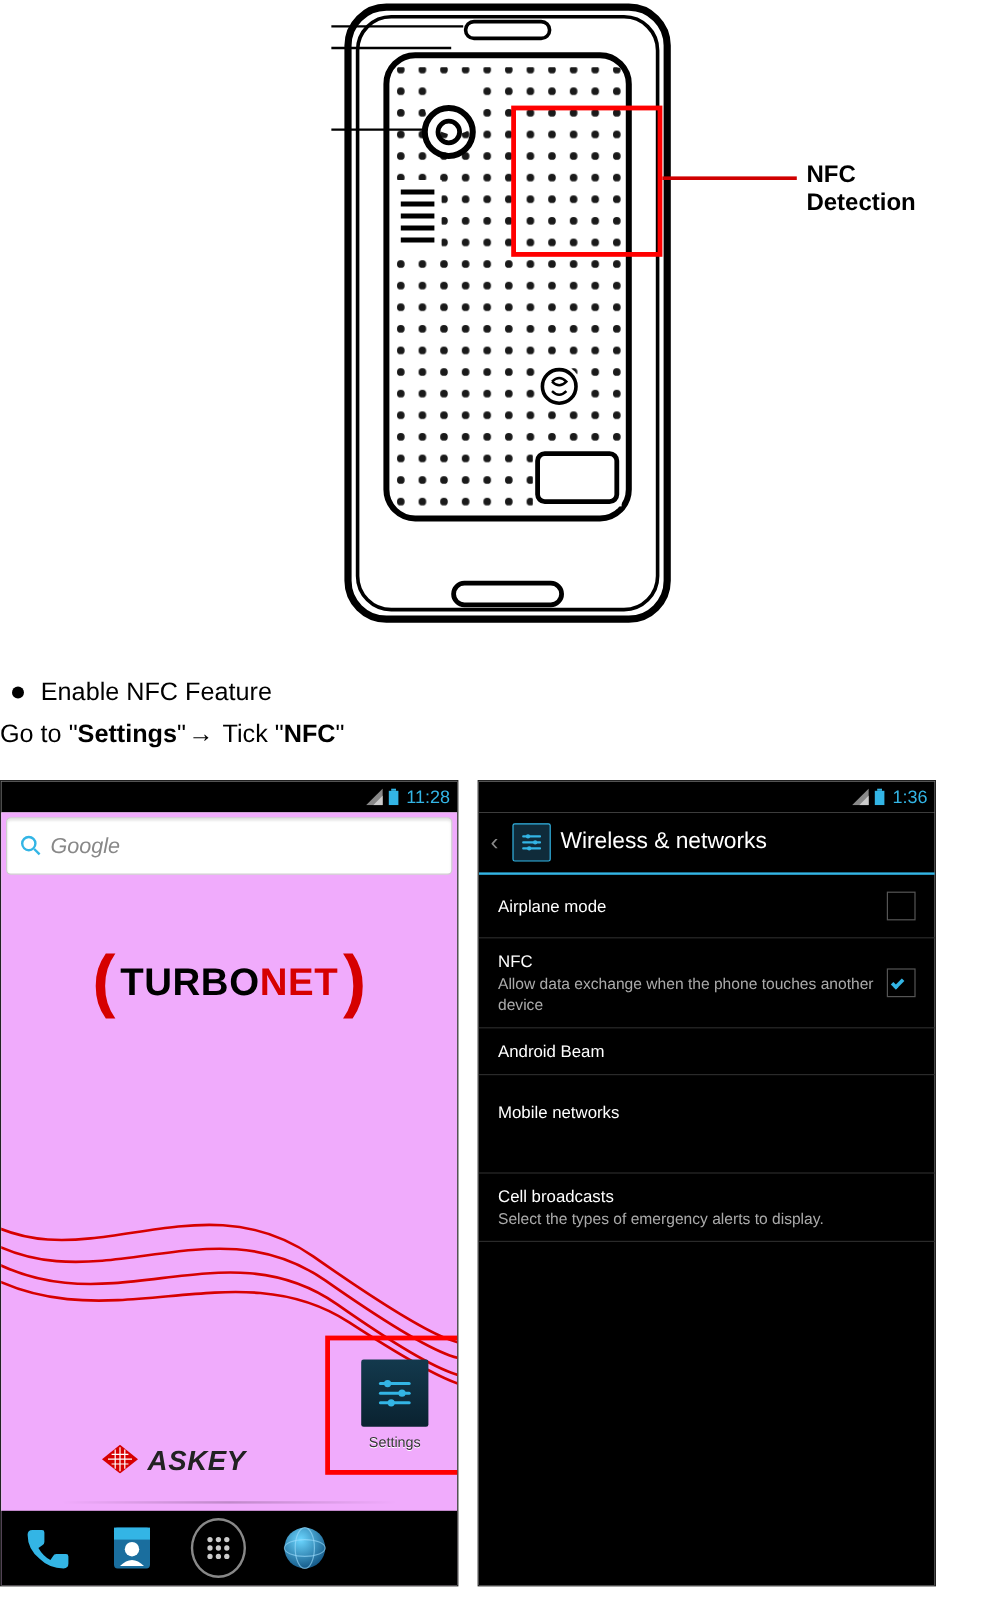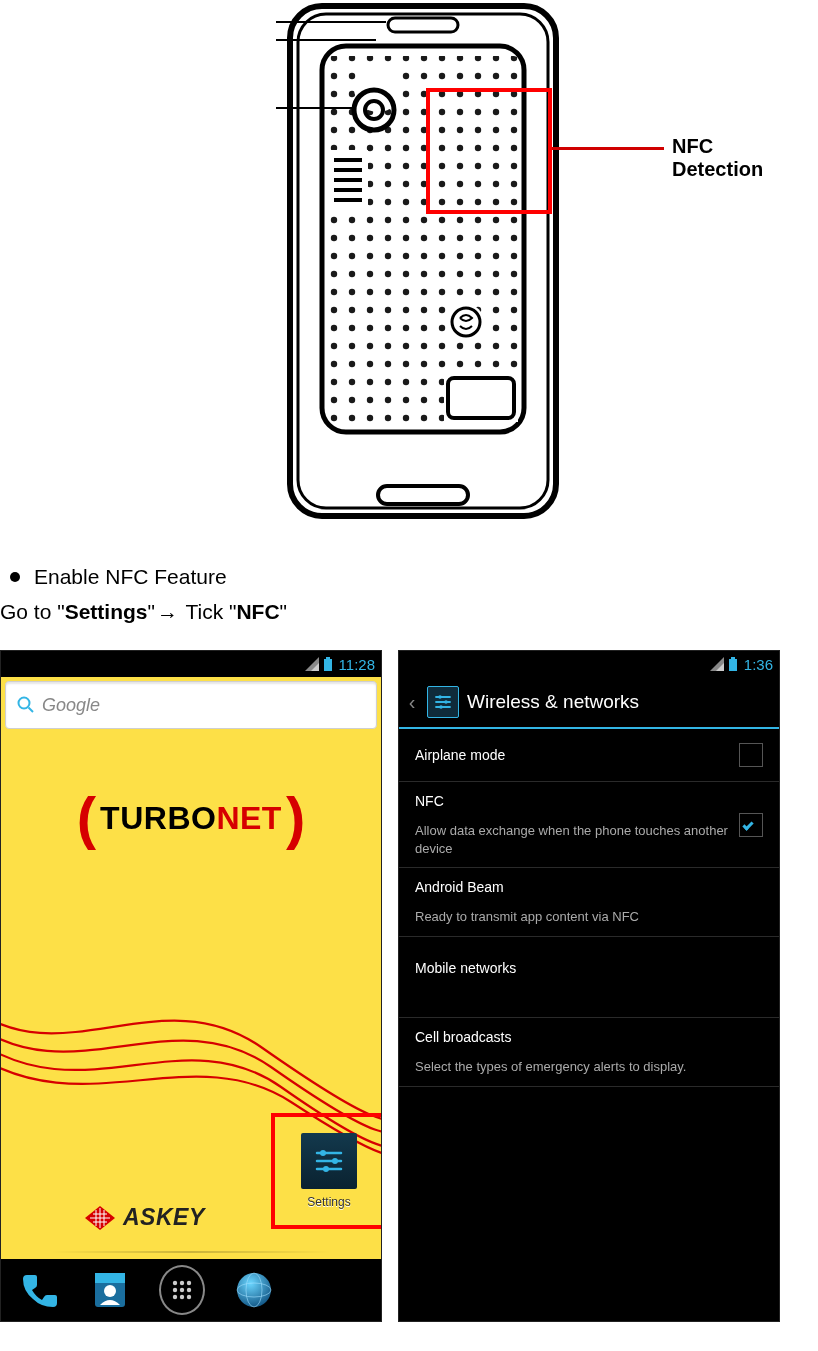--- a/index.html
+++ b/index.html
@@ -99,21 +99,21 @@
   .statusbar .signal-icon {
     width:14px; height:14px; display:inline-block;
   }
   .statusbar .battery-icon {
     width:10px; height:14px; display:inline-block;
   }
   .statusbar .time { color:#33b5e5; font-size:15px; margin-left:2px; }
   
   .home-content {
     position:absolute; top:26px; left:0; right:0; bottom:0;
-    background: #fde047;
+    background: #f0abfc;
   }
   .search-bar {
     margin: 4px 4px 0 4px;
     height: 46px;
     background: #fff;
     border: 1px solid #cfcfcf;
     border-radius: 4px;
     box-shadow: inset 0 2px 2px rgba(0,0,0,.1);
     display:flex;
     align-items:center;
@@ -150,21 +150,21 @@
   .settings-tile {
     width:56px; height:56px;
     background: linear-gradient(#13394d,#0a2230);
     display:flex; align-items:center; justify-content:center;
     border-radius:2px;
   }
   .settings-label { font-size:12px; color:#333; margin-top:6px; text-shadow:0 1px 0 #fff;}
   .askey-logo {
     position:absolute;
     left: 84px; bottom: 90px;
-    display:flex; align-items:center; gap:8px;
+    display:flex; gap:8px;
   }
   .askey-dia {
     width:30px;height:24px;
   }
   .askey-text {
     font-size:23px; font-weight:800; font-style:italic; color:#222; letter-spacing:0.5px;
   }
   .home-indicator {
     position:absolute;
     bottom: 68px;
@@ -218,21 +218,21 @@
   .setting-item {
     padding: 14px 16px 14px 16px;
     border-bottom: 1px solid #2a2a2a;
     display:flex;
     align-items:center;
     justify-content:space-between;
   }
   .setting-item .texts { flex:1; }
   .setting-item.tight { padding-top:10px; padding-bottom:10px; }
   .setting-title { font-size:14px; color:#fff; line-height:1.3; }
-  .setting-sub { font-size:13px; color:#aaa; margin-top:12px; line-height:1.35; }
+  .setting-sub { font-size:13px; color:#aaa; margin-top:1px; line-height:1.35; }
   .checkbox {
     width:22px; height:22px;
     border:1px solid #555;
     position:relative;
     flex:none;
   }
   .checkbox.checked::after {
     content:"";
     position:absolute;
     left:3px; top:8px;
@@ -497,21 +497,20 @@
           <div class="texts">
             <div class="setting-title">NFC</div>
             <div class="setting-sub">Allow data exchange when the phone touches another device</div>
           </div>
           <div class="checkbox checked"></div>
         </div>
 
         <div class="setting-item tight">
           <div class="texts">
             <div class="setting-title">Android Beam</div>
-            <div class="setting-sub">Ready to transmit app content via NFC</div>
           </div>
         </div>
 
         <div class="setting-item" style="padding-top:22px;padding-bottom:40px;">
           <div class="texts">
             <div class="setting-title">Mobile networks</div>
           </div>
         </div>
 
         <div class="setting-item tight">

